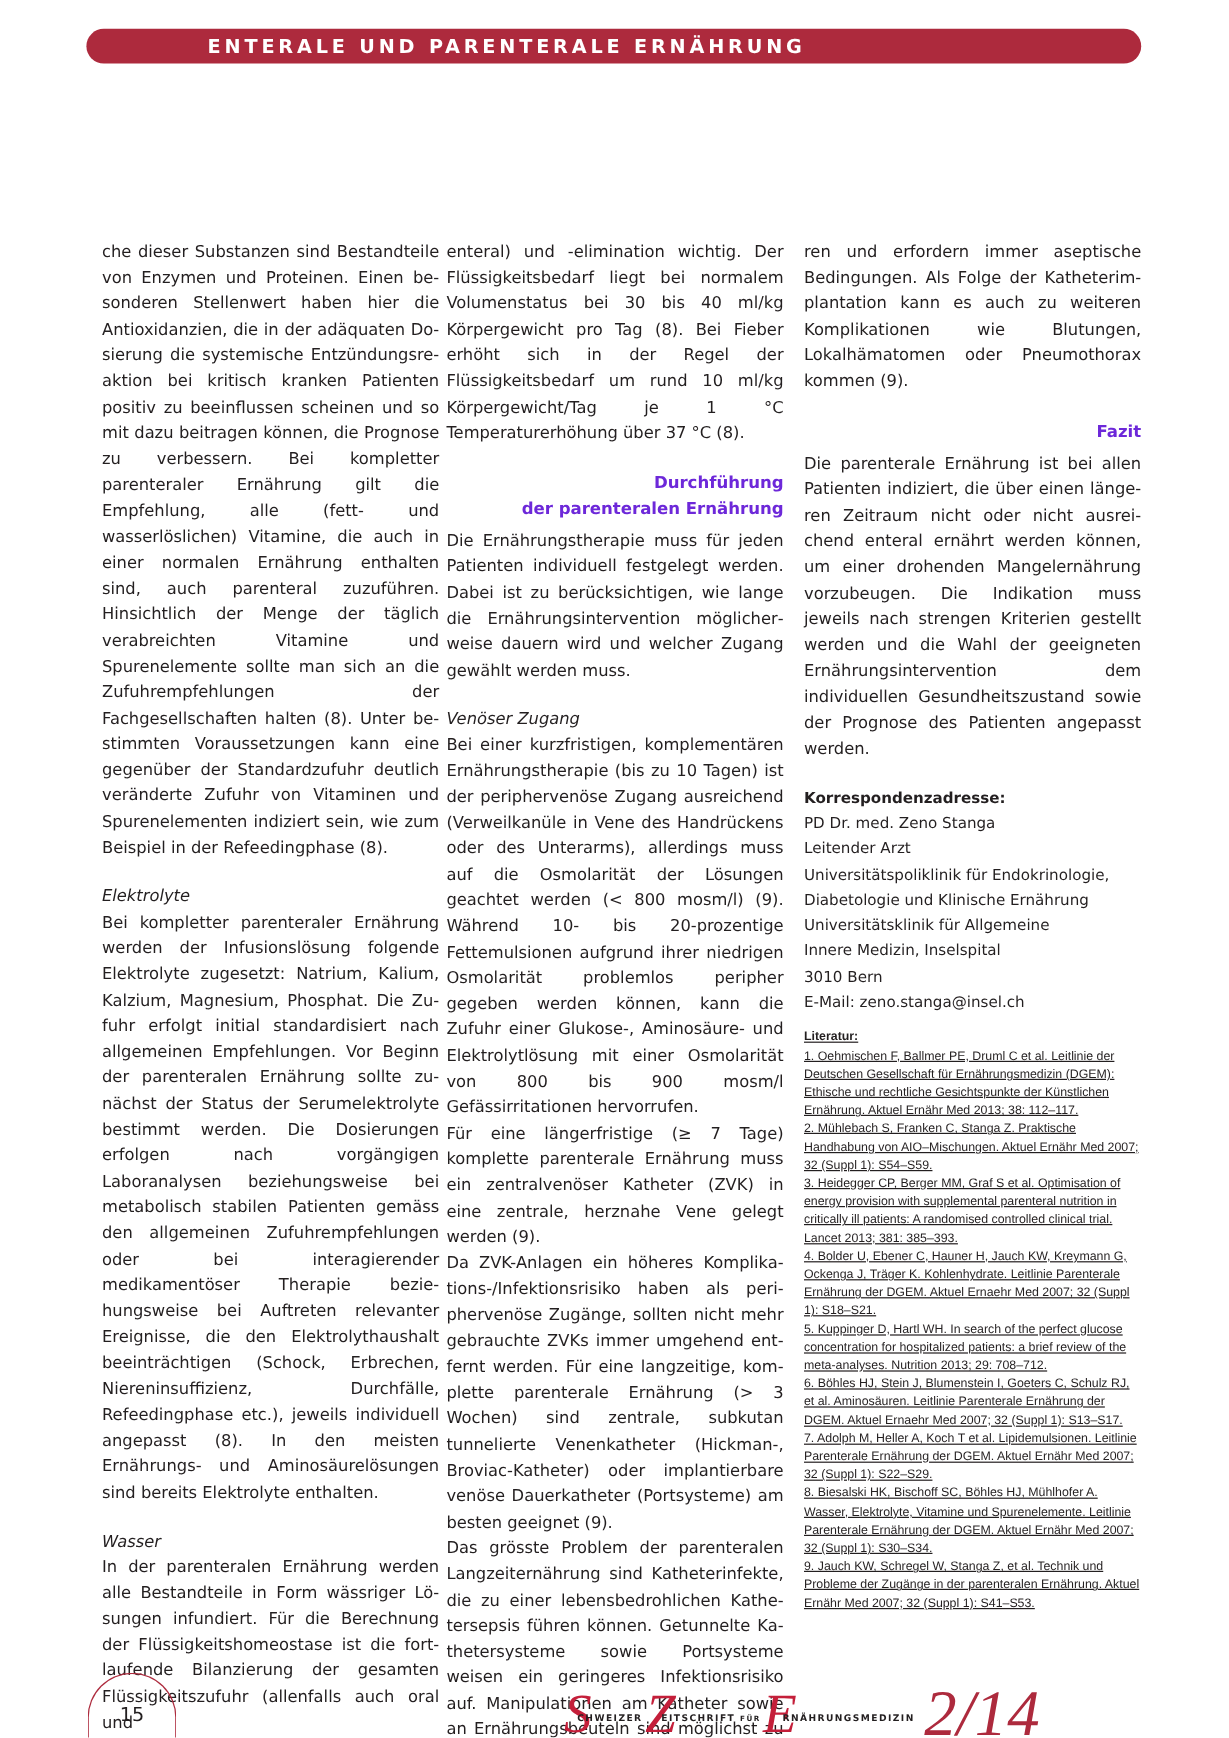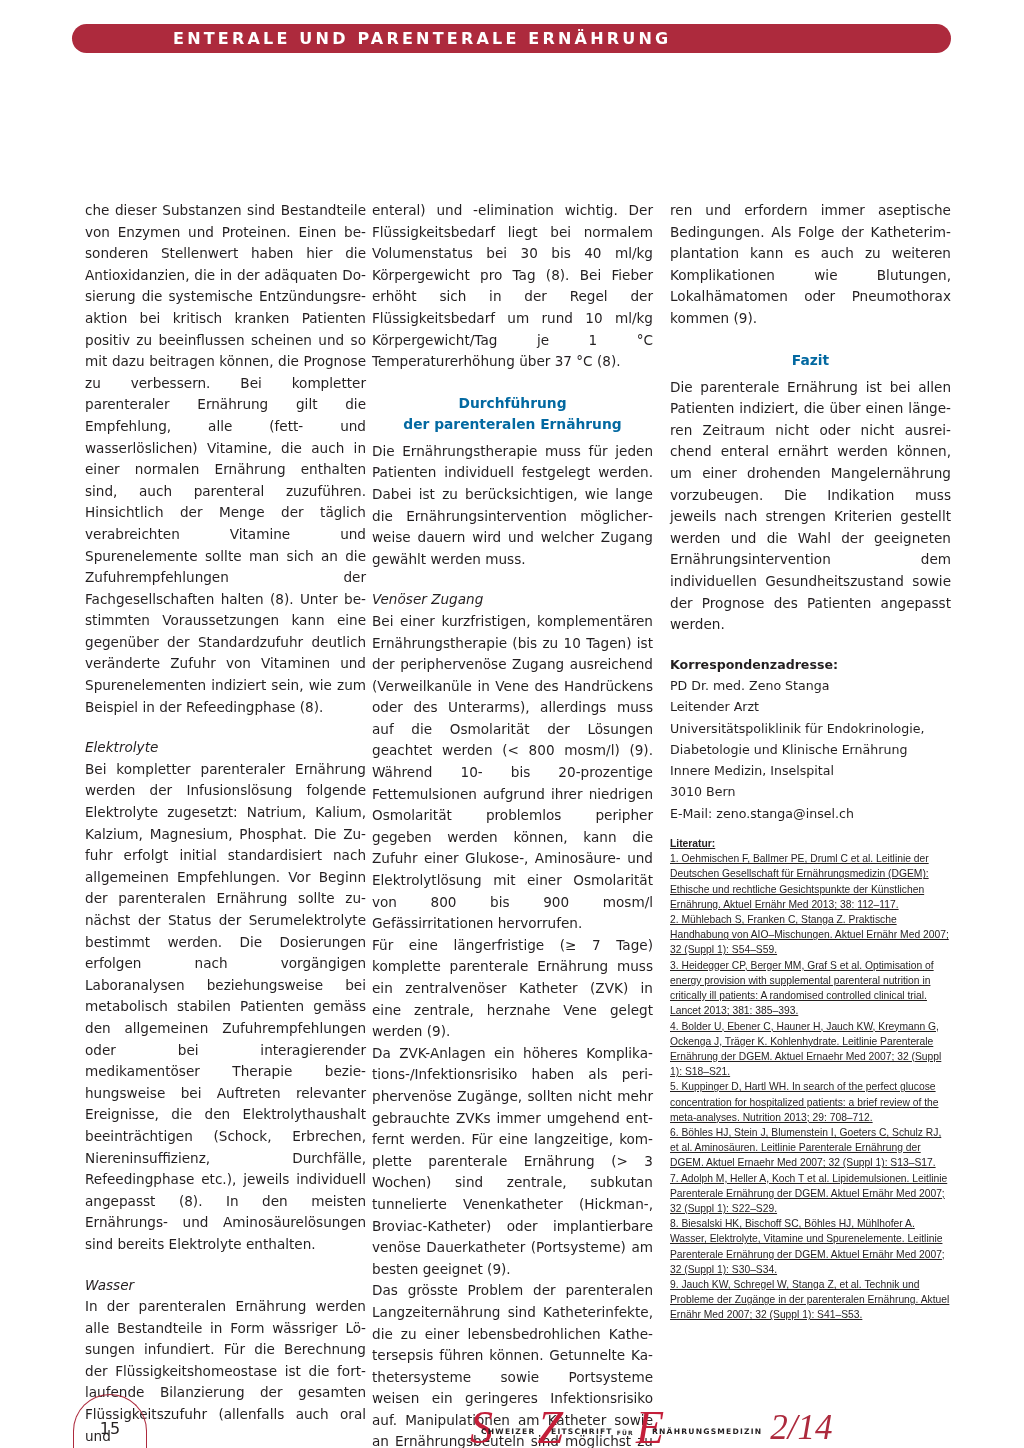--- a/index.html
+++ b/index.html
@@ -21,22 +21,22 @@
     font-size:13.6px; line-height:21.6px; text-align:justify; hyphens:manual;
   }
   .col1 { left:85px; }
   .col2 { left:372px; }
   .col3 { left:670px; width:281px; }
   .col p { margin:0; }
   .subhead-italic {
     font-style:italic; margin-top:19px !important; font-size:13.6px;
   }
   .section-head {
-    font-weight:bold; color:#0369a1; font-size:13.8px; line-height:21px;
-    margin-top:20px !important; margin-bottom:6px !important; text-align:center;
+    font-weight:bold; color:#6d28d9; font-size:13.8px; line-height:21px;
+    margin-top:20px !important; margin-bottom:6px !important; text-align:right;
   }
   .corr { font-size:12.6px; line-height:21.3px; text-align:left; margin-top:18px; }
   .corr .label { font-weight:bold; }
   .lit { margin-top:12px; font-family:"Liberation Sans", sans-serif; font-size:10.3px; line-height:15.2px; text-align:left; color:#231f20;text-decoration:underline; }
   .lit .label { font-weight:bold; }
   .lit p { margin:0; }
   .page-tab {
     position:absolute; left:73px; top:1394px; width:74px; height:60px;
     border:1.5px solid #ad2a3d; border-bottom:none; border-radius:37px 37px 0 0;
     box-sizing:border-box; display:flex; justify-content:center; align-items:flex-start;
@@ -51,21 +51,21 @@
     font-family:"Liberation Serif", "DejaVu Serif", serif; font-style:italic; color:#c41f3a;
     font-size:46px; line-height:40px;
   }
   .small-word {
     font-family:"DejaVu Sans", sans-serif; font-weight:bold; font-size:7.6px; letter-spacing:1.2px;
     color:#231f20; margin-left:-12px; margin-right:2px; margin-bottom:12px; position:relative; z-index:2;
   }
   .small-word.fuer { font-size:6px; margin-left:2px; margin-right:2px; }
   .issue {
     font-family:"Liberation Serif", "DejaVu Serif", serif; font-style:italic; color:#ad2a3d;
-    font-size:35px; line-height:40px; margin-left:6px;
+    font-size:54px; line-height:40px; margin-left:6px;
   }
 </style>
 </head>
 <body>
 
 <div class="header-bar">
   <span class="header-title">ENTERALE UND PARENTERALE ERNÄHRUNG</span>
 </div>
 
 <div class="col col1">
@@ -94,20 +94,21 @@
   <p>ren und erfordern immer aseptische Bedingungen. Als Folge der Katheterim­plantation kann es auch zu weiteren Kom­plikationen wie Blutungen, Lokalhämato­men oder Pneumothorax kommen (9).</p>
   <p class="section-head">Fazit</p>
   <p>Die parenterale Ernährung ist bei allen Patienten indiziert, die über einen länge­ren Zeitraum nicht oder nicht ausrei­chend enteral ernährt werden können, um einer drohenden Mangelernährung vorzubeugen. Die Indikation muss jeweils nach strengen Kriterien gestellt werden und die Wahl der geeigneten Ernährungs­intervention dem individuellen Gesund­heitszustand sowie der Prognose des Pa­tienten angepasst werden.</p>
 
   <div class="corr">
     <div class="label">Korrespondenzadresse:</div>
     <div>PD Dr. med. Zeno Stanga</div>
     <div>Leitender Arzt</div>
     <div>Universitätspoliklinik für Endokrinologie,</div>
     <div>Diabetologie und Klinische Ernährung</div>
+    <div>Universitätsklinik für Allgemeine</div>
     <div>Innere Medizin, Inselspital</div>
     <div>3010 Bern</div>
     <div>E-Mail: zeno.stanga@insel.ch</div>
   </div>
 
   <div class="lit">
     <div class="label">Literatur:</div>
     <p>1. Oehmischen F, Ballmer PE, Druml C et al. Leitlinie der Deutschen Gesellschaft für Ernährungsmedizin (DGEM): Ethische und rechtliche Gesichtspunkte der Künstlichen Ernährung. Aktuel Ernähr Med 2013; 38: 112–117.</p>
     <p>2. Mühlebach S, Franken C, Stanga Z. Praktische Handhabung von AIO–Mischungen. Aktuel Ernähr Med 2007; 32 (Suppl 1): S54–S59.</p>
     <p>3. Heidegger CP, Berger MM, Graf S et al. Optimisation of energy provision with supplemental parenteral nu­trition in critically ill patients: A randomised controlled clinical trial. Lancet 2013; 381: 385–393.</p>

